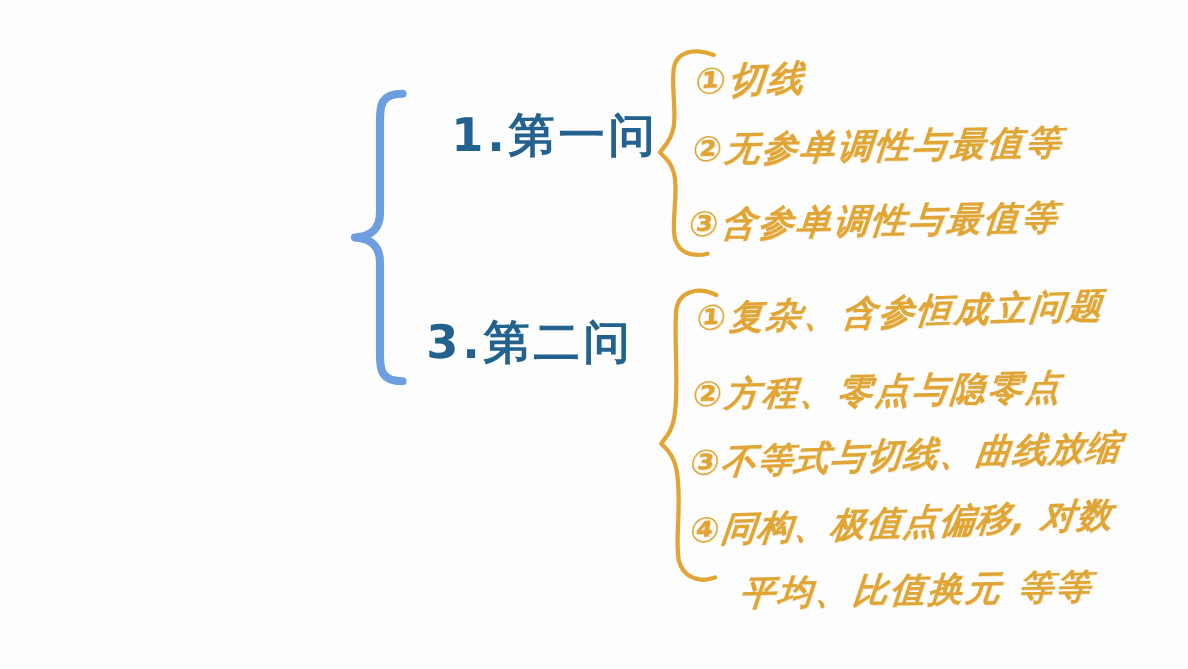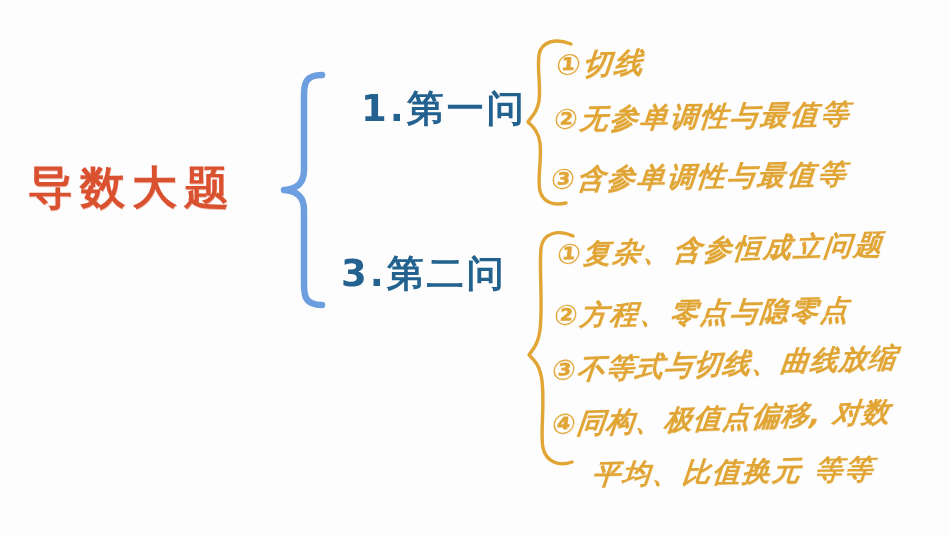--- a/index.html
+++ b/index.html
@@ -75,21 +75,20 @@
   .leaf.tight { letter-spacing: 1px; }
   .leaf.rot-a { transform: skewX(-7deg) rotate(-1.8deg); }
   .leaf.rot-b { transform: skewX(-6deg) rotate(-1.1deg); }
   .leaf.rot-c { transform: skewX(-8deg) rotate(-2.2deg); }
 </style>
 </head>
 <body>
 
 <div id="canvas">
 
-  <div class="root-title">导数大题</div>
 
   <svg id="braces" viewBox="0 0 950 535" xmlns="http://www.w3.org/2000/svg">
 
     <path d="M 322 75
              C 305 75, 304 84, 304 96
              L 304 170
              C 304 183, 297 189, 284 190
              C 297 191, 304 197, 304 210
              L 304 284
              C 304 296, 305 305, 322 305" fill="none" stroke="#6d9fe0" stroke-width="6.5" stroke-linecap="round" stroke-linejoin="round"></path>

